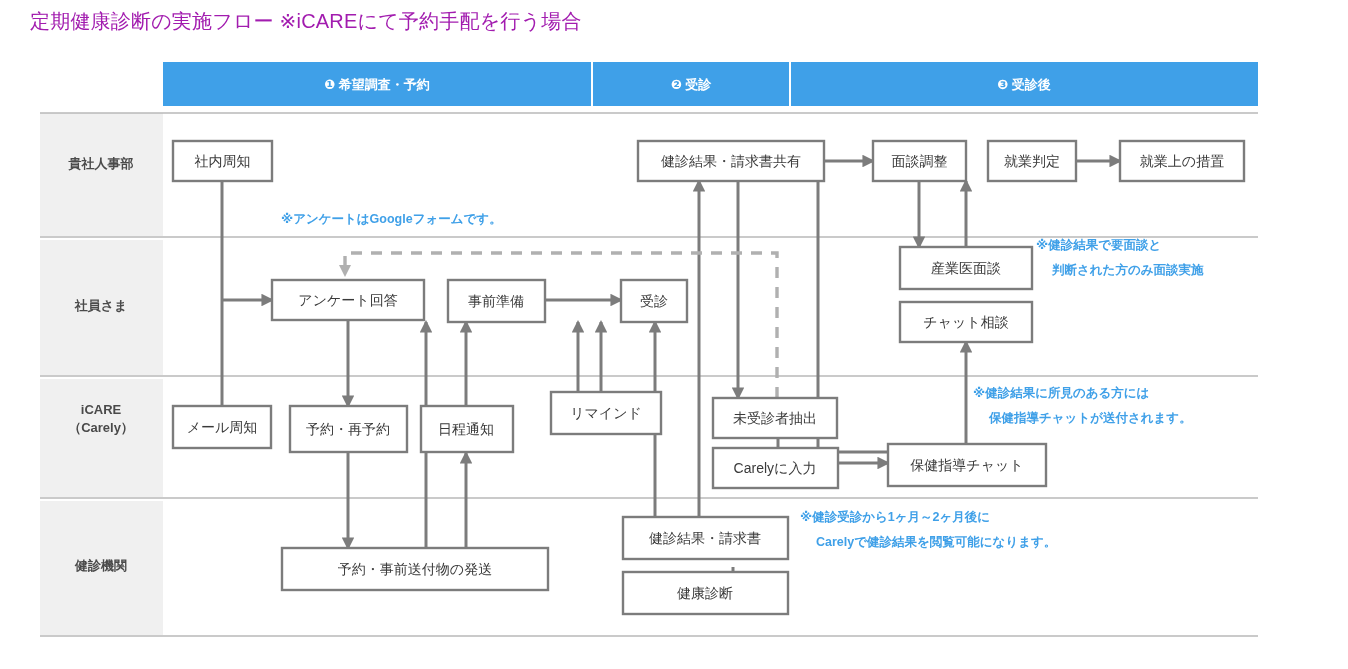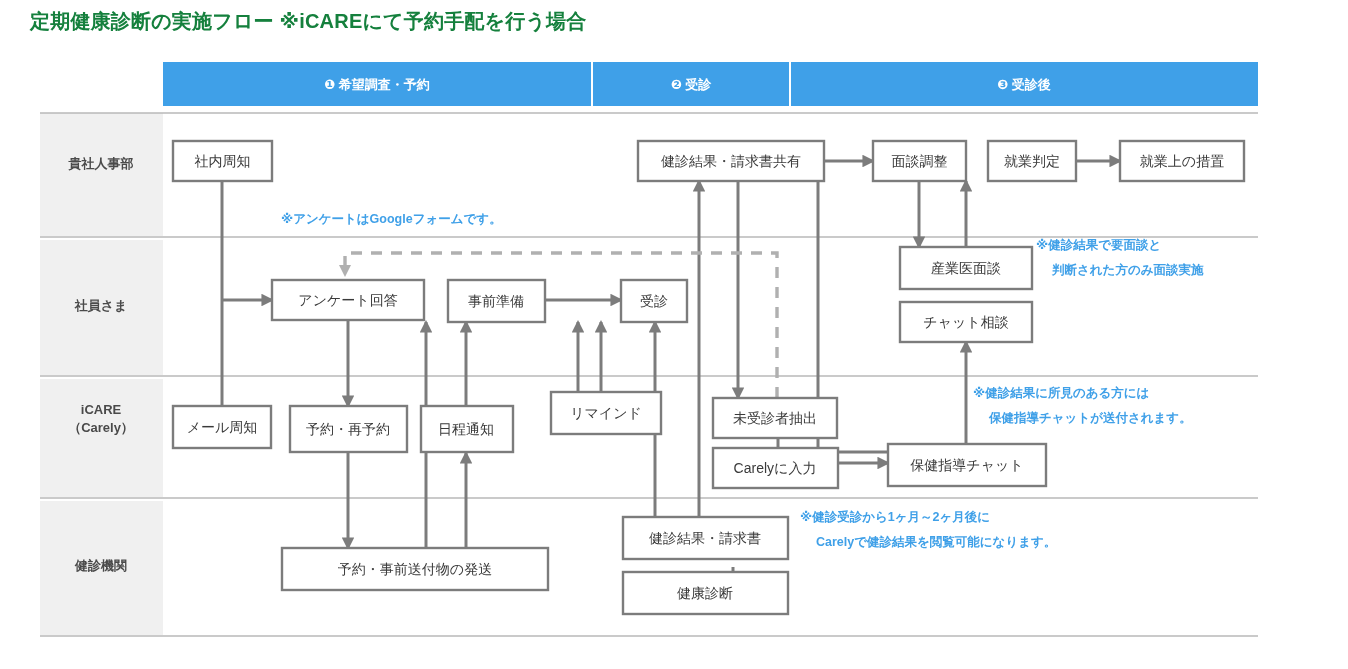--- a/index.html
+++ b/index.html
@@ -6,21 +6,21 @@
   html,body{margin:0;padding:0;}
   body{
     width:1348px;height:669px;
     background:#ffffff;
     font-family:"Liberation Sans","DejaVu Sans",sans-serif;
     overflow:hidden;
     position:relative;
   }
   #page-title{
     position:absolute;left:30px;top:8px;
-    font-size:20px;font-weight:bold;color:#15803d;
+    font-size:20px;font-weight:normal;color:#a21caf;
     letter-spacing:0.2px;white-space:nowrap;
   }
   #diagram{position:absolute;left:0;top:0;}
   .swim-label{
     font-size:13px;font-weight:bold;fill:#4a4a4a;
     font-family:"Liberation Sans","DejaVu Sans",sans-serif;
   }
   .phase-label{
     font-size:13px;font-weight:bold;fill:#ffffff;
     font-family:"Liberation Sans","DejaVu Sans",sans-serif;

